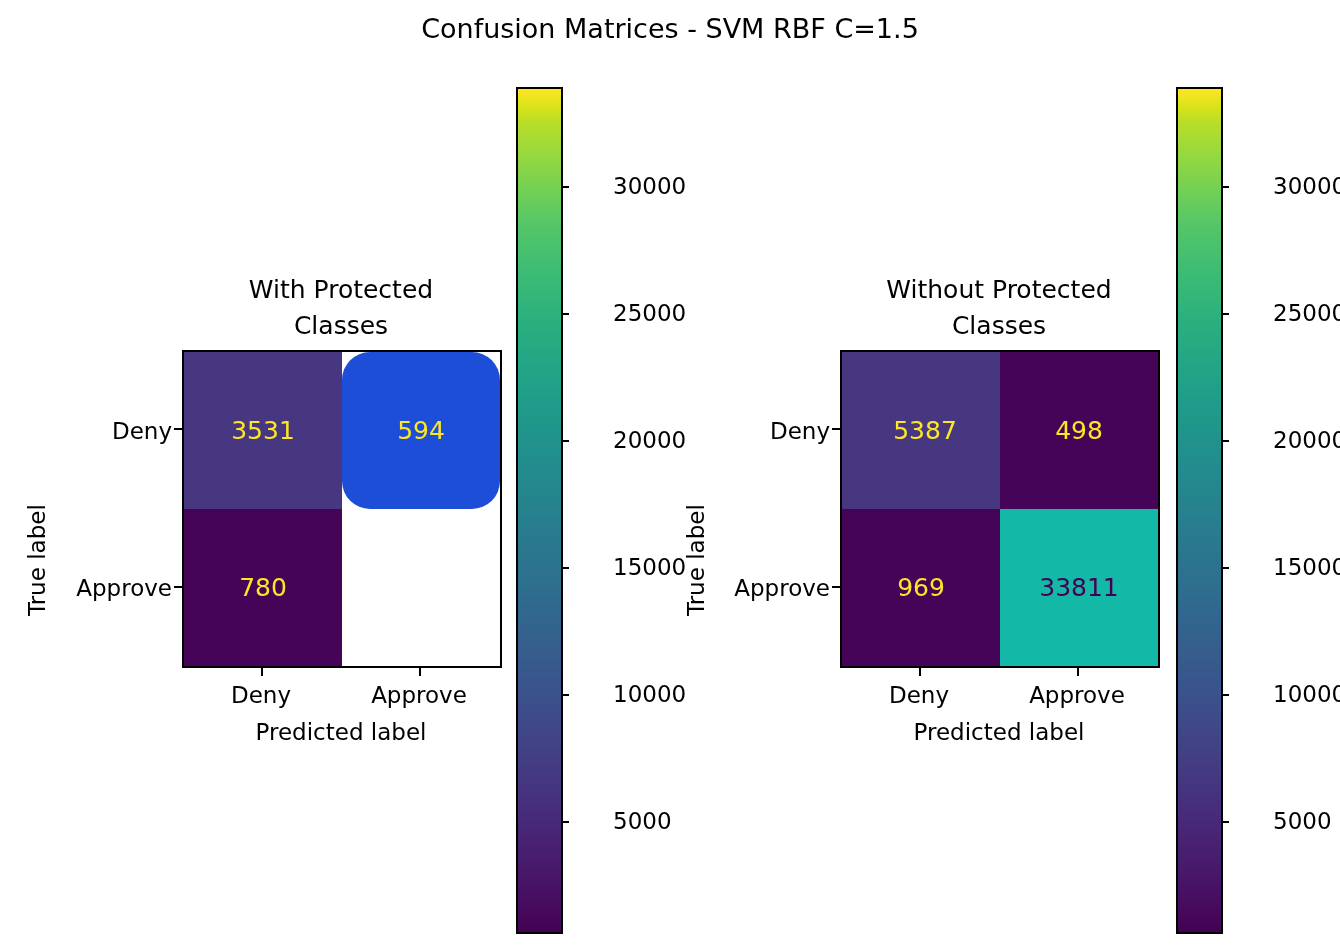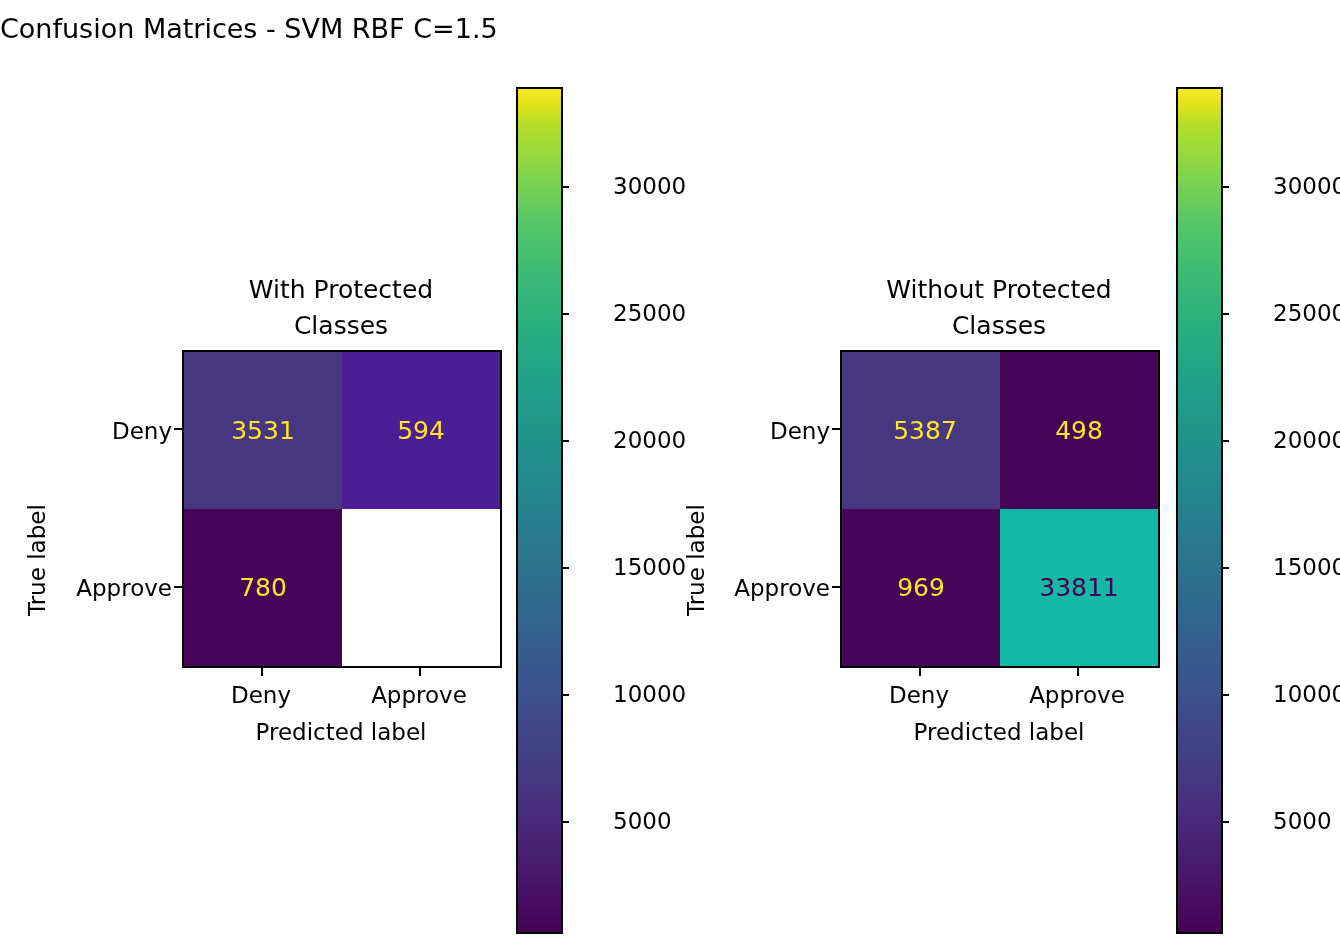--- a/index.html
+++ b/index.html
@@ -16,20 +16,21 @@
     width: 1340px;
     height: 950px;
     background: #ffffff;
     overflow: hidden;
   }
   .suptitle {
     position: absolute;
     left: 0;
     top: 13px;
     width: 1340px;
+    text-align: center;
     font-size: 27px;
     color: #000000;
     white-space: nowrap;
   }
   .panel-title {
     position: absolute;
     text-align: center;
     font-size: 25px;
     line-height: 36px;
     color: #000000;
@@ -153,21 +154,21 @@
   <div class="yaxis-title" style="left:24px; top:616px;">True label</div>
 
   <div class="ytick-label" style="left:20px; top:418px; width:152px;">Deny</div>
   <div class="tickmark-y" style="left:174px; top:428px;"></div>
 
   <div class="ytick-label" style="left:20px; top:575px; width:152px;">Approve</div>
   <div class="tickmark-y" style="left:174px; top:586px;"></div>
 
   <div class="matrix" style="left:182px; top:350px; width:316px; height:314px;">
     <div class="cell" style="background:#473781; color:#fde725;">3531</div>
-    <div class="cell" style="background:#4c1d95; color:#fde725;">594</div>
+    <div class="cell" style="background:#1d4ed8; color:#fde725;border-radius:28px;">594</div>
     <div class="cell" style="background:#450457; color:#fde725;">780</div>
   </div>
 
   <div class="tickmark-x" style="left:261px; top:668px;"></div>
   <div class="tickmark-x" style="left:419px; top:668px;"></div>
   <div class="xtick-label" style="left:182px; top:682px; width:158px;">Deny</div>
   <div class="xtick-label" style="left:340px; top:682px; width:158px;">Approve</div>
   <div class="xaxis-title" style="left:182px; top:719px; width:318px;">Predicted label</div>
 
   <div class="colorbar" style="left:516px; top:87px; width:43px; height:843px;">

